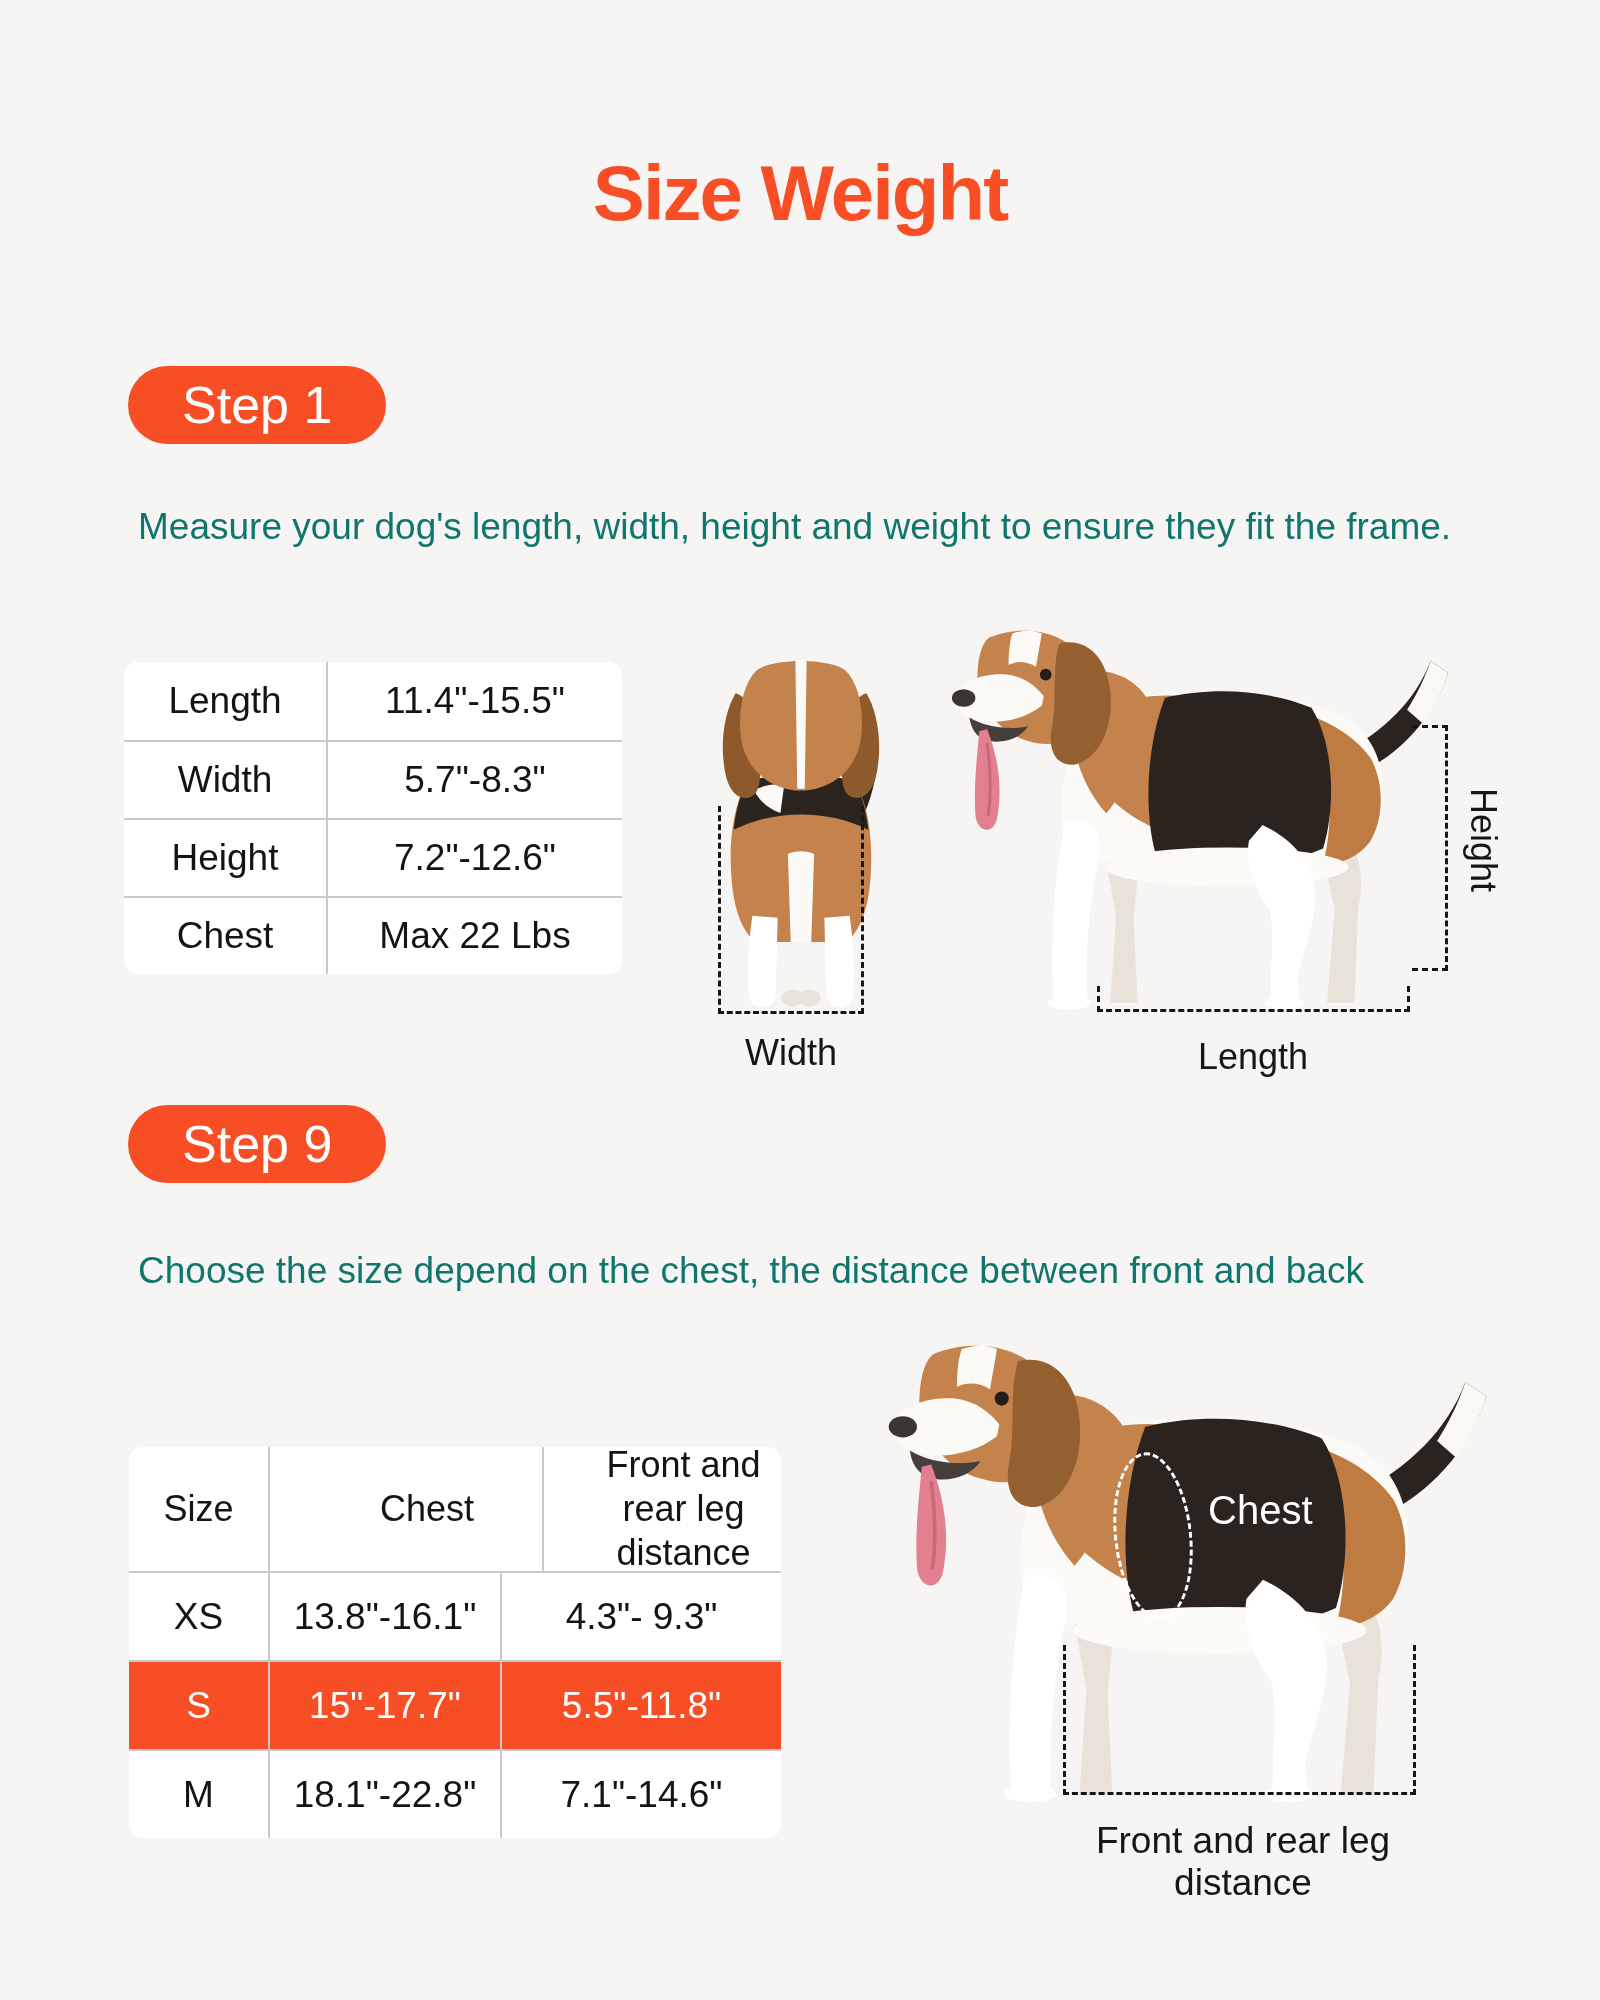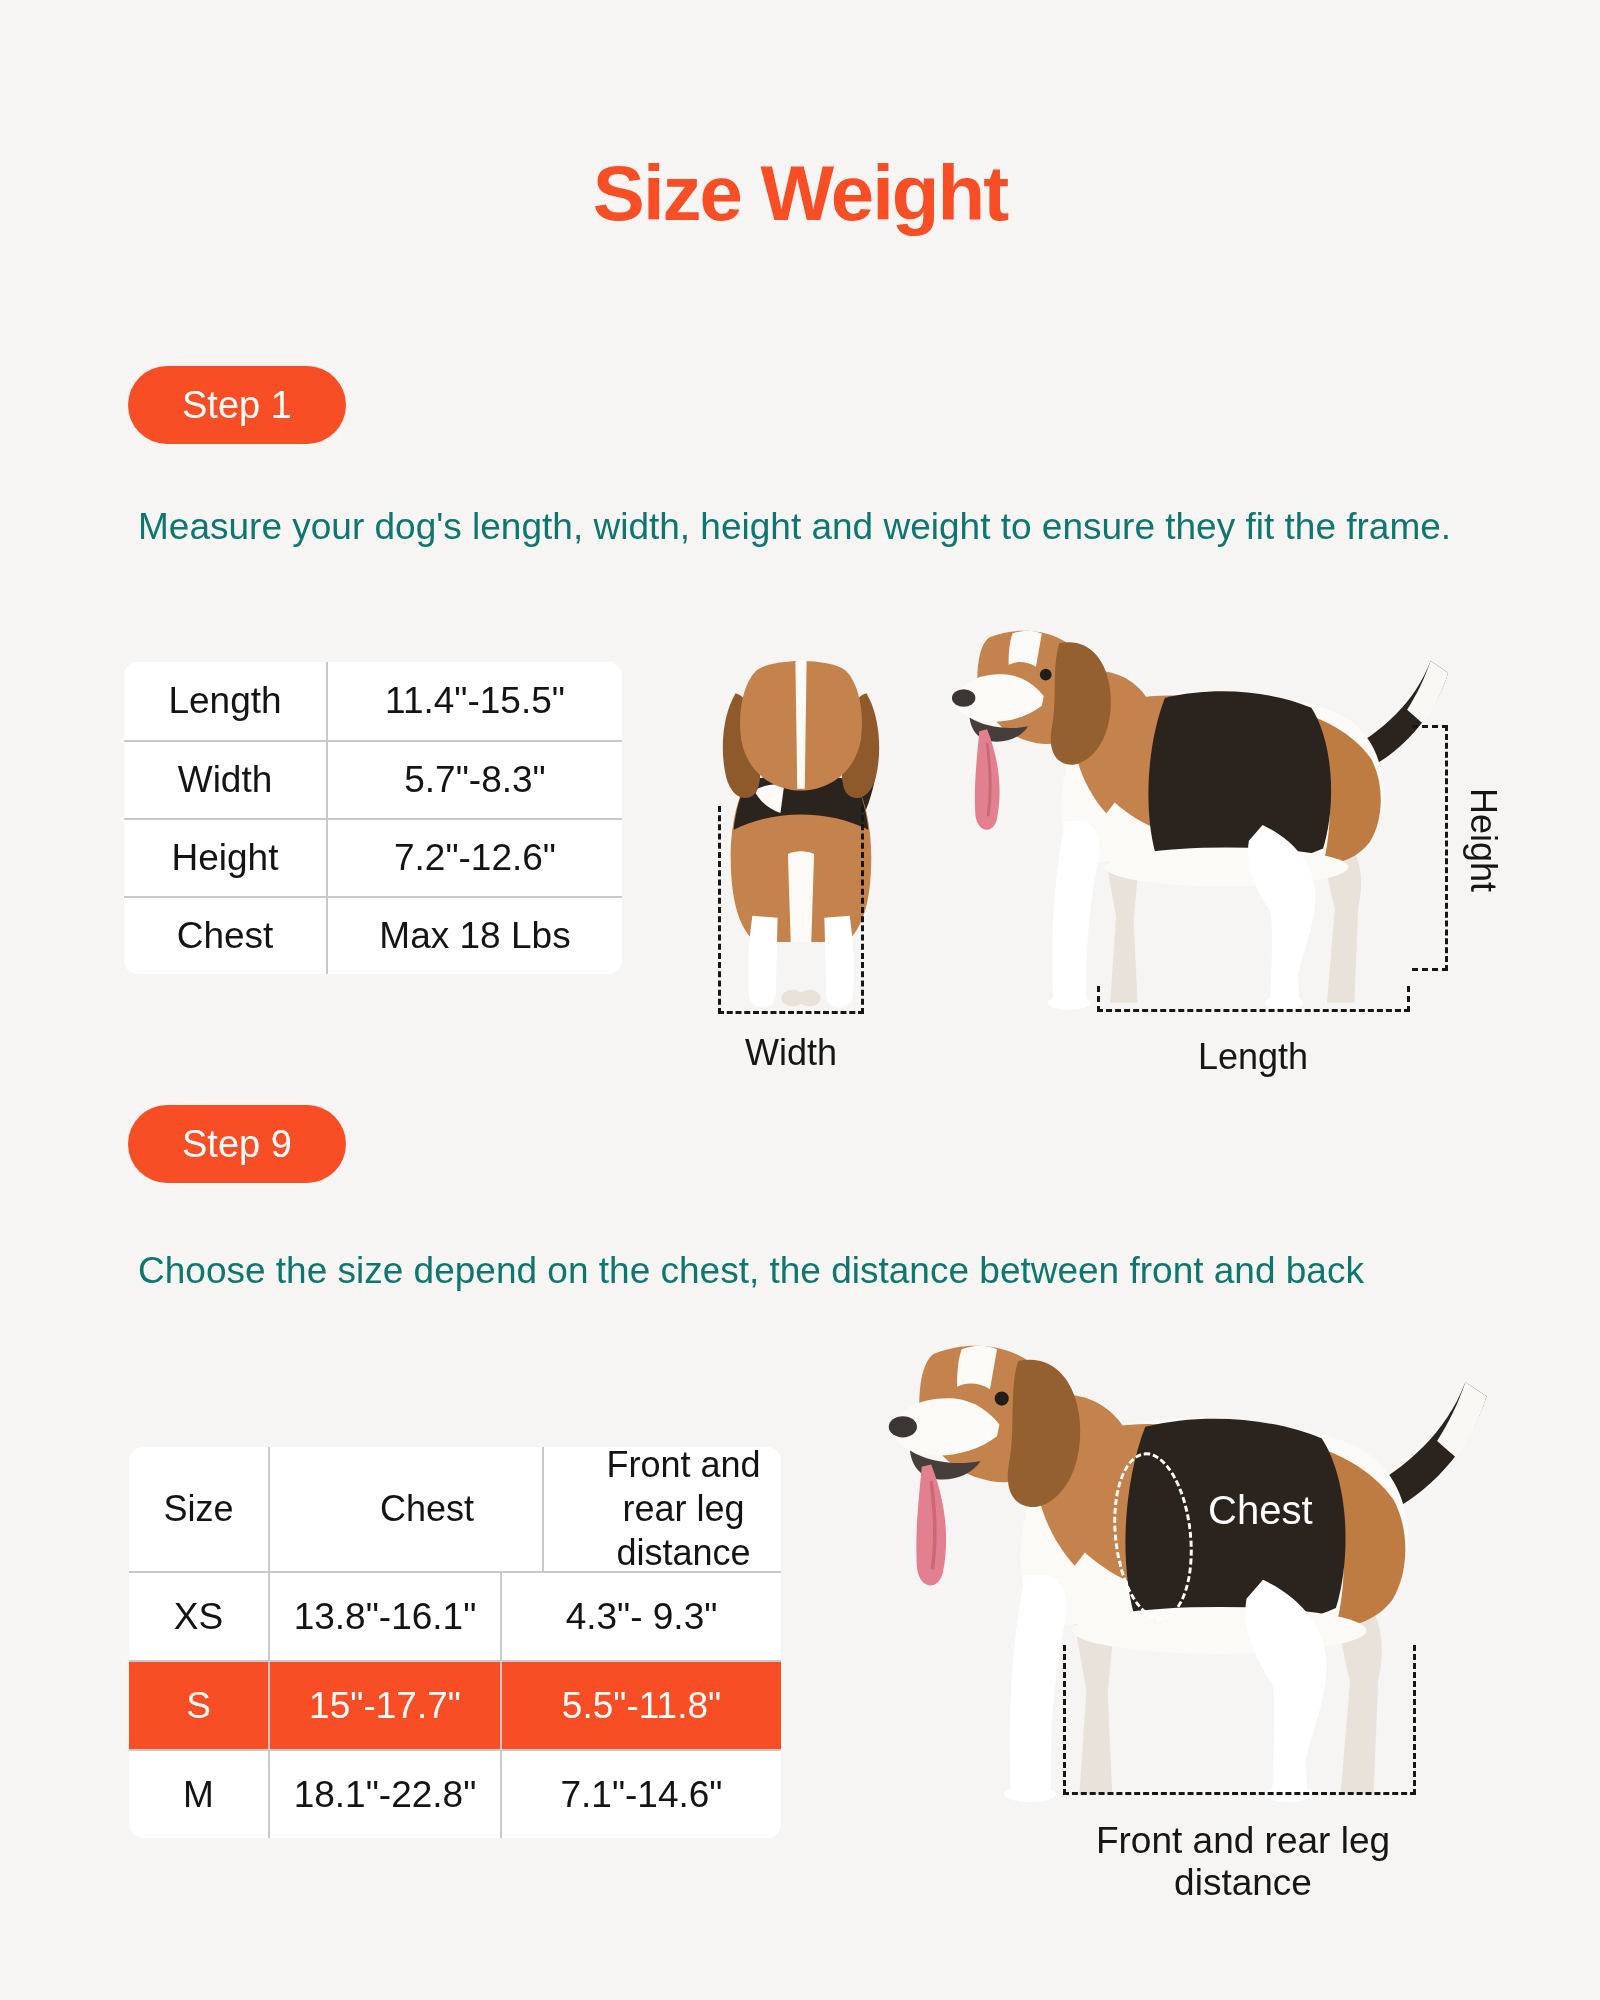--- a/index.html
+++ b/index.html
@@ -18,21 +18,21 @@
     position:relative;overflow:hidden;
   }
   .abs{position:absolute;}
   .title{
     position:absolute;top:148px;left:0;width:1600px;margin:0;
     text-align:center;font-size:78px;font-weight:bold;
     letter-spacing:-2px;color:var(--accent);
   }
   .badge{
     position:absolute;height:78px;padding:0 54px;border-radius:40px;
-    background:var(--accent);color:#fff;font-size:38px;
+    background:var(--accent);color:#fff;font-size:52px;
     display:inline-flex;align-items:center;justify-content:center;
     white-space:nowrap;
   }
   #badge1{left:128px;top:366px;}
   #badge2{left:128px;top:1105px;}
   .desc{position:absolute;font-size:37px;margin:10px;color:#0f766e;}
   #p1{left:128px;top:496px;white-space:nowrap;}
   #p2{left:128px;top:1228px;width:1320px;line-height:66px;}
   .table{
     position:absolute;background:#fff;border-radius:14px;overflow:hidden;
@@ -104,21 +104,21 @@
     <div class="t1-row">
       <div class="t1-label">Width</div>
       <div class="t1-value">5.7"-8.3"</div>
     </div>
     <div class="t1-row">
       <div class="t1-label">Height</div>
       <div class="t1-value">7.2"-12.6"</div>
     </div>
     <div class="t1-row">
       <div class="t1-label">Chest</div>
-      <div class="t1-value">Max 18 Lbs</div>
+      <div class="t1-value">Max 22 Lbs</div>
     </div>
   </div>
 
   <svg class="dog" id="dog-back" viewBox="0 0 220 430">
     <g>
       <path d="M146,215 C168,190 180,160 180,125 C180,108 178,98 174,90 L190,100 C196,130 192,170 176,205 C168,222 158,230 148,228 Z" fill="#2A231E"></path>
       <path d="M174,90 L190,100 C192,112 192,124 190,138 L172,130 C176,116 176,102 174,90 Z" fill="#FAF8F5"></path>
     </g>
     <g>
       <path d="M52,168 C70,156 150,156 168,168 C182,190 188,232 184,274 C181,306 172,328 158,338 L62,338 C48,328 39,306 36,274 C32,232 38,190 52,168 Z" fill="#C4834C"></path>

